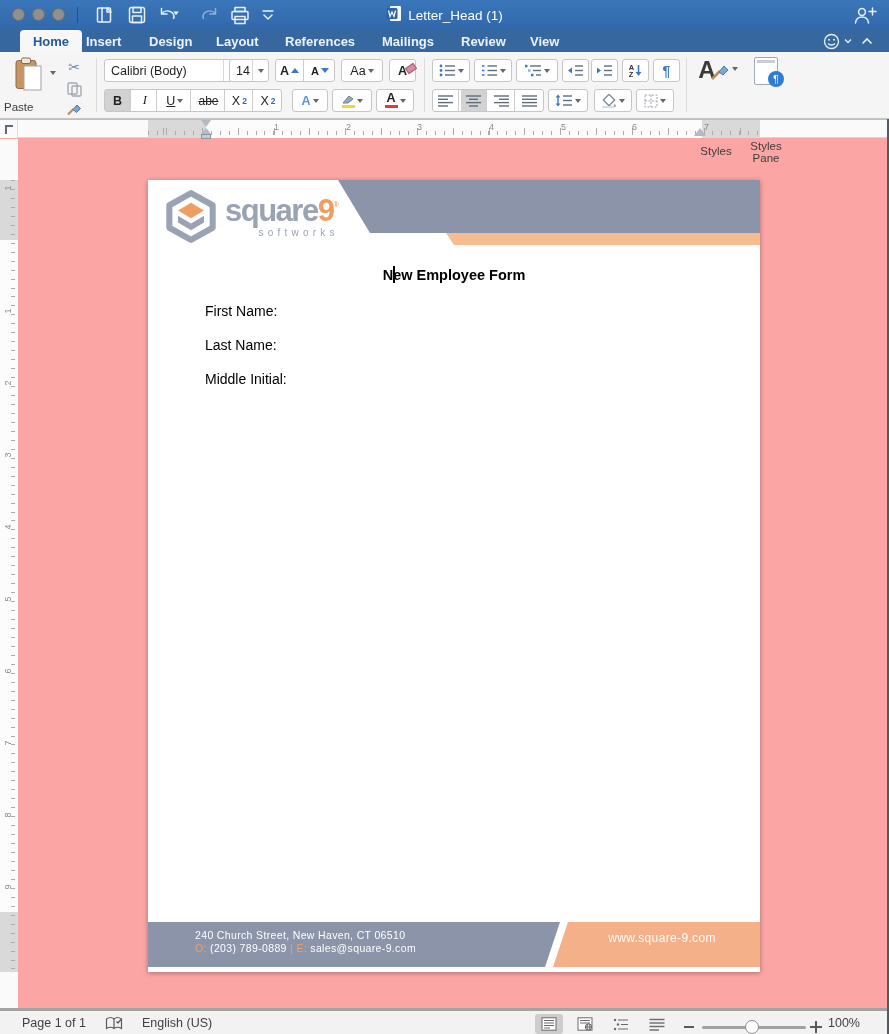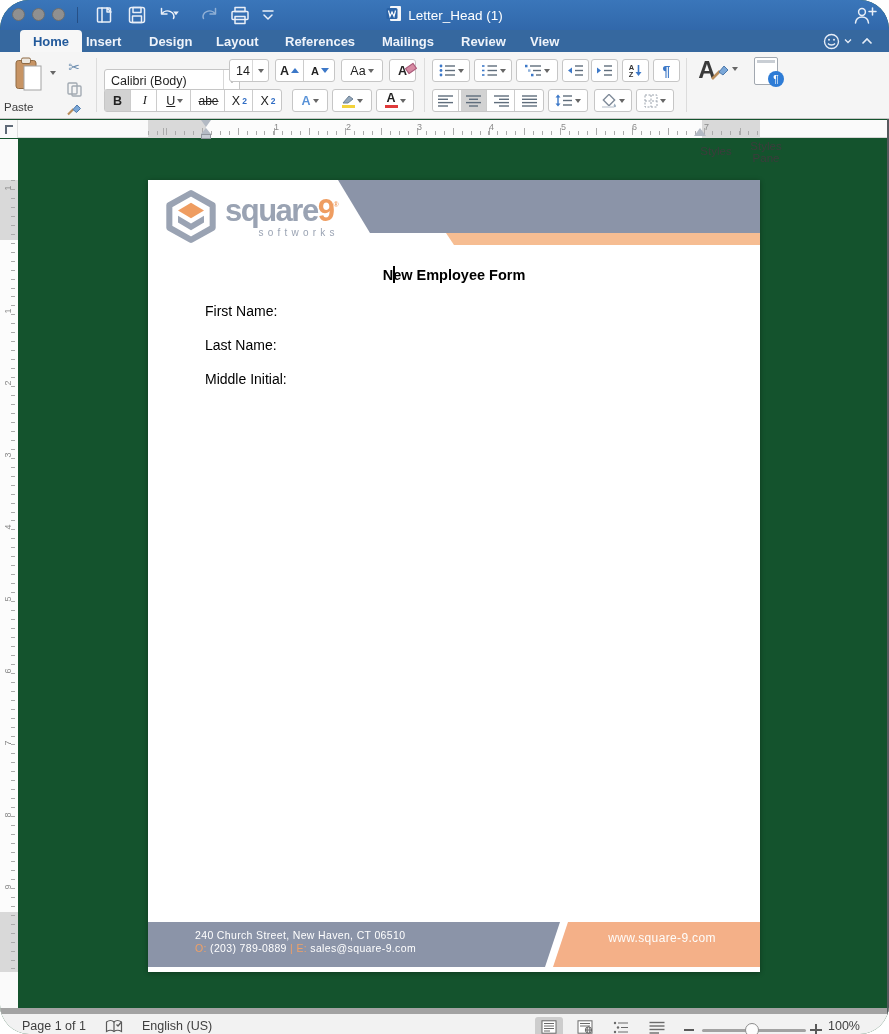--- a/index.html
+++ b/index.html
@@ -1,17 +1,17 @@
 <!DOCTYPE html>
 <html><head>
 <meta charset="utf-8">
 <style>
 *{margin:0;padding:0;box-sizing:border-box;}
 html,body{width:889px;height:1034px;}
-#app{position:relative;width:889px;height:1034px;background:#14532d;font-family:"Liberation Sans",sans-serif;overflow:hidden;border-radius:29px;}
+#app{position:relative;width:889px;height:1034px;background:#fca5a5;font-family:"Liberation Sans",sans-serif;overflow:hidden;}
 
 
 .titlebar{position:absolute;left:0;top:0;width:100%;height:30px;background:linear-gradient(#3a76ba,#3168ab);}
 .light{position:absolute;top:8px;width:13px;height:13px;border-radius:50%;background:#909090;border:1px solid #6e6e6e;}
 .l1{left:12px}.l2{left:32px}.l3{left:52px}
 .tb-sep{position:absolute;left:77px;top:7px;width:1px;height:16px;background:rgba(0,0,20,.28);}
 .qat{position:absolute;top:5px;height:20px;display:flex;align-items:center;justify-content:center;}
 .q1{left:94px;width:22px}.q2{left:126px;width:22px}.q3{left:156px;width:32px}
 .q4{left:199px;width:22px}.q5{left:228px;width:24px}.q6{left:258px;width:20px}
 .doc-title{position:absolute;left:0;right:0;top:0;height:30px;display:flex;align-items:center;justify-content:center;gap:6px;color:#fff;font-size:13.5px;}
@@ -101,21 +101,21 @@
 .f1{top:123px}.f2{top:157px}.f3{top:191px}
 .pfooter{position:absolute;left:0;top:742px;width:612px;height:45px;font-weight:500;}
 .ft-gray{position:absolute;left:0;top:0;width:612px;height:45px;background:#8b94a8;clip-path:polygon(0 0,412px 0,397px 45px,0 45px);}
 .ft-orange{position:absolute;left:0;top:0;width:612px;height:45px;background:#f4b088;clip-path:polygon(420px 0,612px 0,612px 45px,405px 45px);}
 .ft-line{position:absolute;left:47px;font-size:10.5px;color:#fff;letter-spacing:.35px;white-space:nowrap;}
 .ln1{top:7px}.ln2{top:20px}
 .oe{color:#f0a066;}
 .ft-web{position:absolute;left:424px;top:9px;width:180px;text-align:center;font-size:12px;color:#fefdfb;letter-spacing:.35px;}
 
 
-.statusbar{position:absolute;left:0;top:1008px;width:100%;height:26px;background:#f2f2f2;border-top:6px solid #a3a3a3;font-size:12.5px;color:#3f3f3f;}
+.statusbar{position:absolute;left:0;top:1008px;width:100%;height:26px;background:#f2f2f2;border-top:3px solid #a3a3a3;font-size:12.5px;color:#3f3f3f;}
 .sb{position:absolute;top:5px;}
 .sb-page{left:22px}.sb-lang{left:142px}.sb-zoom{left:828px}
 .sb-spell{position:absolute;left:103px;top:4px;width:22px;height:18px;display:flex;align-items:center;justify-content:center;}
 .viewbtn{position:absolute;top:3px;width:28px;height:20px;display:flex;align-items:center;justify-content:center;border-radius:3px;}
 .vb1{left:535px;background:#cdcdcd}.vb2{left:571px}.vb3{left:607px}.vb4{left:643px}
 .sb-minus{position:absolute;left:684px;top:15px;width:10px;height:2px;background:#5a5a5a;}
 .sb-track{position:absolute;left:702px;top:15px;width:104px;height:3px;background:#a2a2a2;border-radius:2px;}
 .sb-thumb{position:absolute;left:745px;top:9px;width:14px;height:14px;border-radius:50%;background:#fdfdfd;border:1px solid #8d8d8d;}
 .sb-plus{position:absolute;left:810px;top:10px;width:12px;height:12px;}
 .sb-plus:before{content:"";position:absolute;left:0;top:5px;width:12px;height:2px;background:#5a5a5a;}
@@ -251,21 +251,21 @@
           <rect x="5" y="4" width="9" height="10" rx="1" fill="#f5f5f5" class="iconline"></rect>
         </svg>
     </span>
     <span class="mini m3">
       <svg width="16" height="16" viewBox="0 0 16 16">
           <path d="M2 14.5 L7.5 9" stroke="#b98c5a" stroke-width="2.2"></path>
           <path d="M7 9.5 L11 5 L14.5 8.5 L10.5 12.5 Z" fill="#7aa7d8" stroke="#4d79ab"></path>
         </svg>
     </span>
 
-    <div class="btn row1 combo" style="left:104px;width:136px;margin-top:10px;">
+    <div class="btn row1 combo" style="left:104px;width:136px;">
       <span class="cv">Calibri (Body)</span>
       <span class="cd">
           <span class="car"></span>
         </span>
     </div>
     <div class="btn row1 combo" style="left:229px;width:40px;">
       <span class="cv">14</span>
       <span class="cd">
           <span class="car"></span>
         </span>

